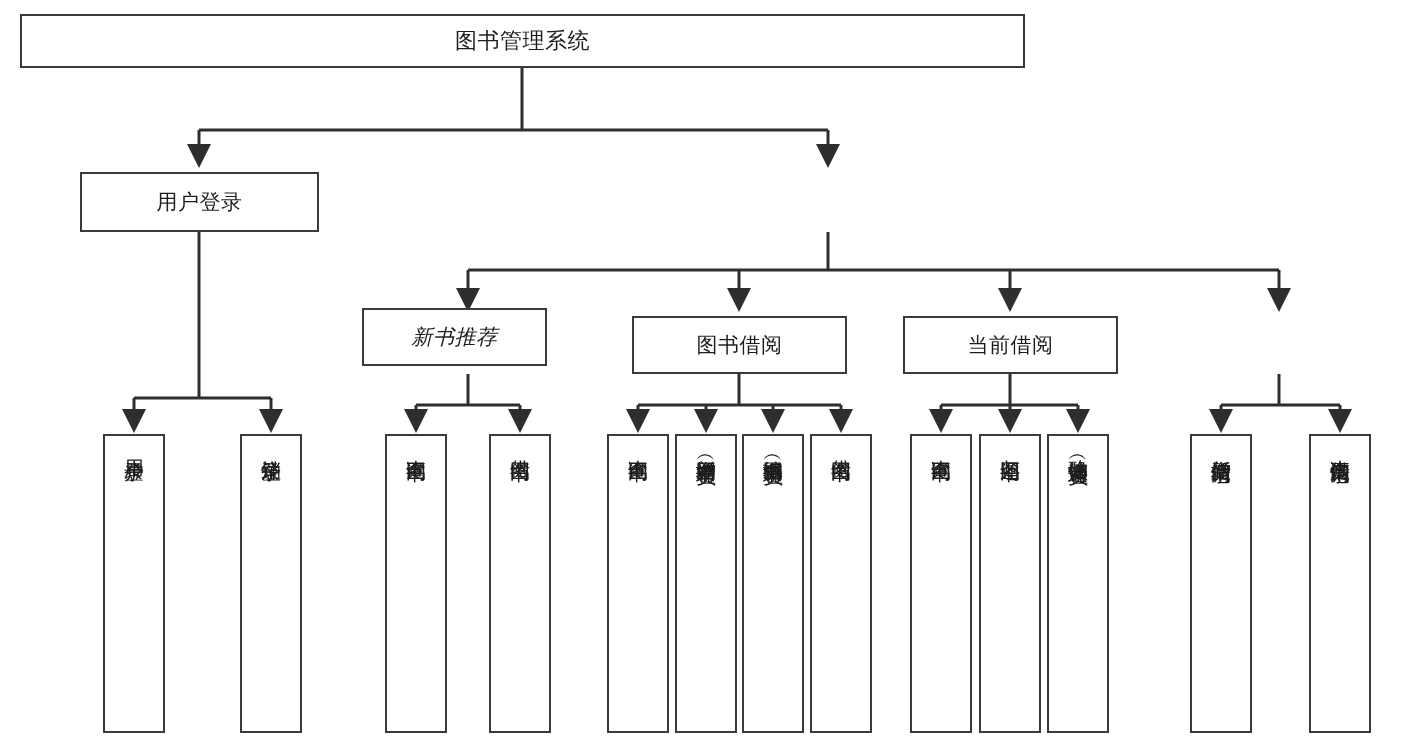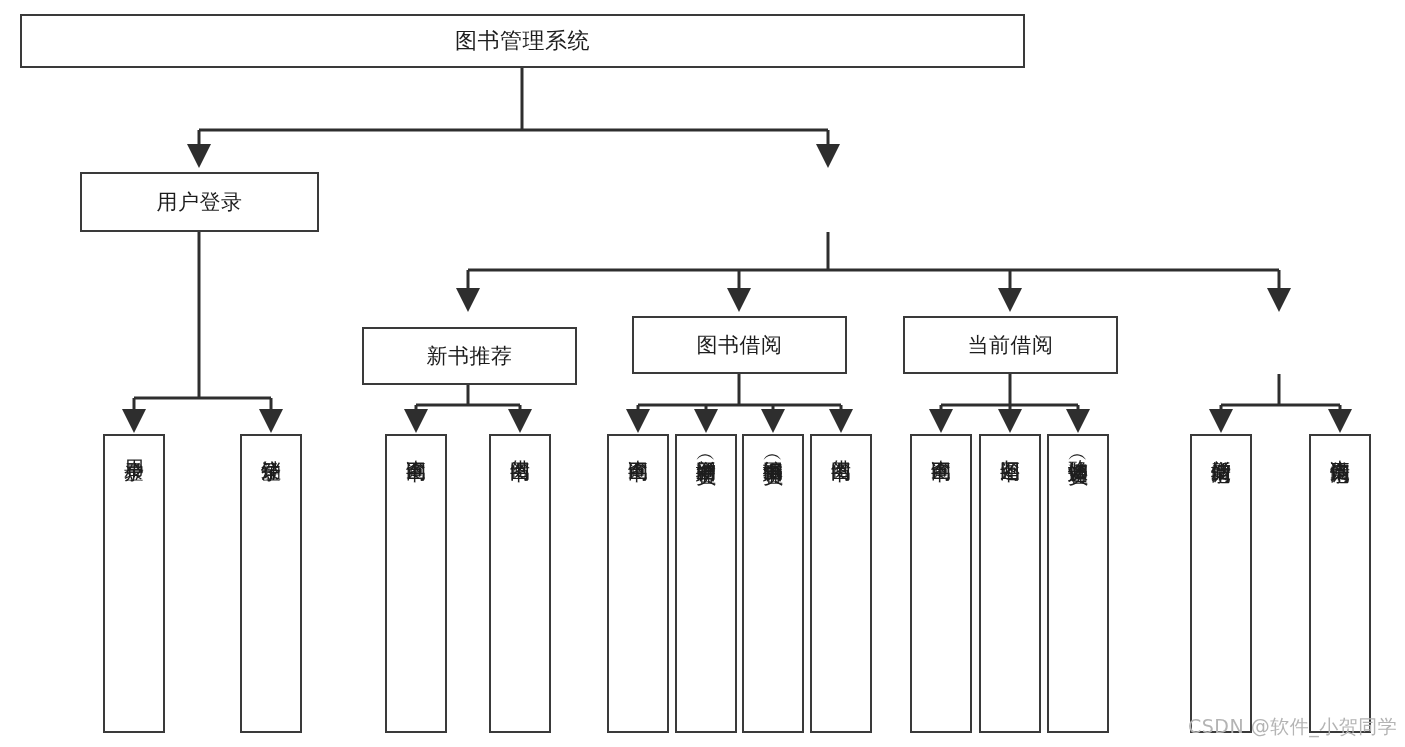--- a/index.html
+++ b/index.html
@@ -134,21 +134,21 @@
 
   <div class="node horiz root" style="left:20px; top:14px; width:1005px; height:54px;">
     <span class="label">图书管理系统</span>
   </div>
 
   <div class="node horiz" style="left:80px; top:172px; width:239px; height:60px;">
     <span class="label">用户登录</span>
   </div>
 
 
-  <div class="node horiz" style="left:362px; top:327px; width:215px; height:58px;">
+  <div class="node horiz" style="left:362px; top:308px; width:185px; height:58px;font-style:italic;">
     <span class="label">新书推荐</span>
   </div>
 
   <div class="node horiz" style="left:903px; top:316px; width:215px; height:58px;">
     <span class="label">当前借阅</span>
   </div>
 
   <div class="node horiz" style="left:632px; top:316px; width:215px; height:58px;">
     <span class="label">图书借阅</span>
   </div>
@@ -199,15 +199,14 @@
   </div>
 
   <div class="node vert" style="left:1190px; top:434px; width:62px; height:299px;">
     <span class="label">新增借阅记录</span>
   </div>
 
   <div class="node vert" style="left:1309px; top:434px; width:62px; height:299px;">
     <span class="label">查询借阅记录</span>
   </div>
 
-  <div class="watermark">CSDN @软件_小贺同学</div>
 
 </div>
 
 </body></html>

